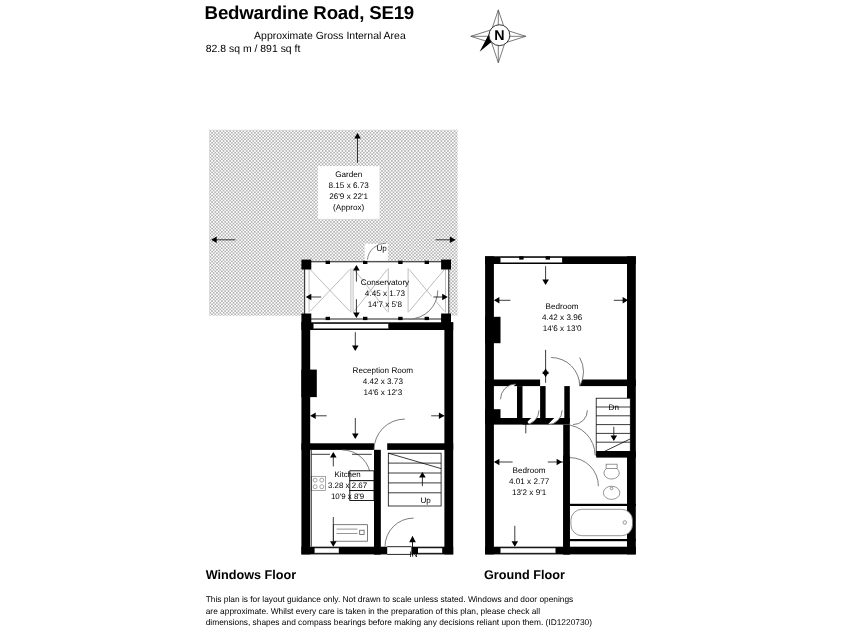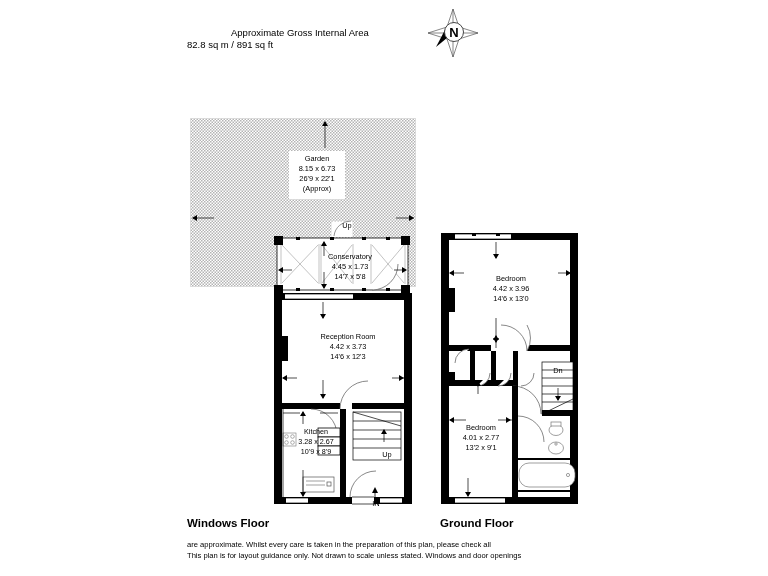--- a/index.html
+++ b/index.html
@@ -40,20 +40,21 @@
 
   .rm-label{font-family:"Liberation Sans",sans-serif;font-size:7.4px;fill:#000;text-anchor:middle;}
   .rm-label.sm{font-size:7.2px;}
   .tag{font-family:"Liberation Sans",sans-serif;font-size:7.4px;fill:#000;text-anchor:middle;}
 </style>
 </head>
 <body>
 
 <div class="page">
 
+  <div id="title">Bedwardine Road, SE19</div>
   <div id="area-line1">Approximate Gross Internal Area</div>
   <div id="area-line2">82.8 sq m / 891 sq ft</div>
 
   <svg id="compass" viewBox="0 0 54 52">
     <g fill="none" stroke="#555" stroke-width="0.7">
       <path d="M27 2 L33 20 L52 26 L33 32 L27 50 L21 32 L2 26 L21 20 Z"></path>
       <path d="M27 2 L27 50 M2 26 L52 26"></path>
       <path d="M33 20 L21 32 M21 20 L33 32"></path>
     </g>
     <path d="M27 26 L10 40 L20 21 Z" fill="#000"></path>
@@ -365,17 +366,18 @@
 
       <rect x="516" y="458" width="62" height="2" fill="#000"></rect>
       <rect x="516" y="490" width="62" height="2" fill="#000"></rect>
     </g>
   </svg>
 
   <div class="floor-caption" id="cap-ground">Windows Floor</div>
   <div class="floor-caption" id="cap-first">Ground Floor</div>
 
   <div id="disclaimer">
+    <div>This plan is for layout guidance only. Not drawn to scale unless stated. Windows and door openings</div>
     <div>are approximate. Whilst every care is taken in the preparation of this plan, please check all</div>
-    <div>This plan is for layout guidance only. Not drawn to scale unless stated. Windows and door openings</div>
+    <div>dimensions, shapes and compass bearings before making any decisions reliant upon them. (ID1220730)</div>
   </div>
 
 </div>
 
 </body></html>

